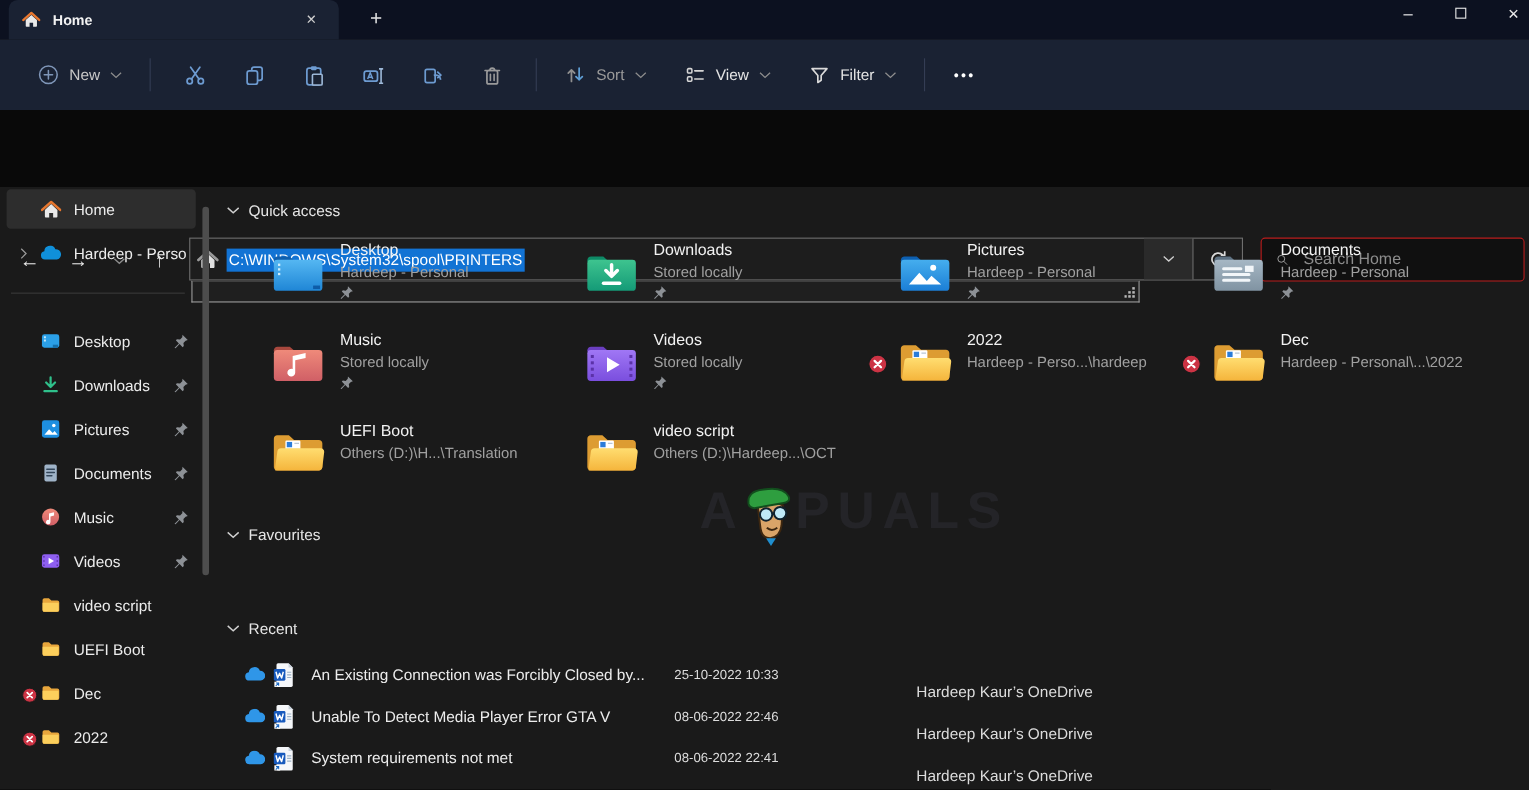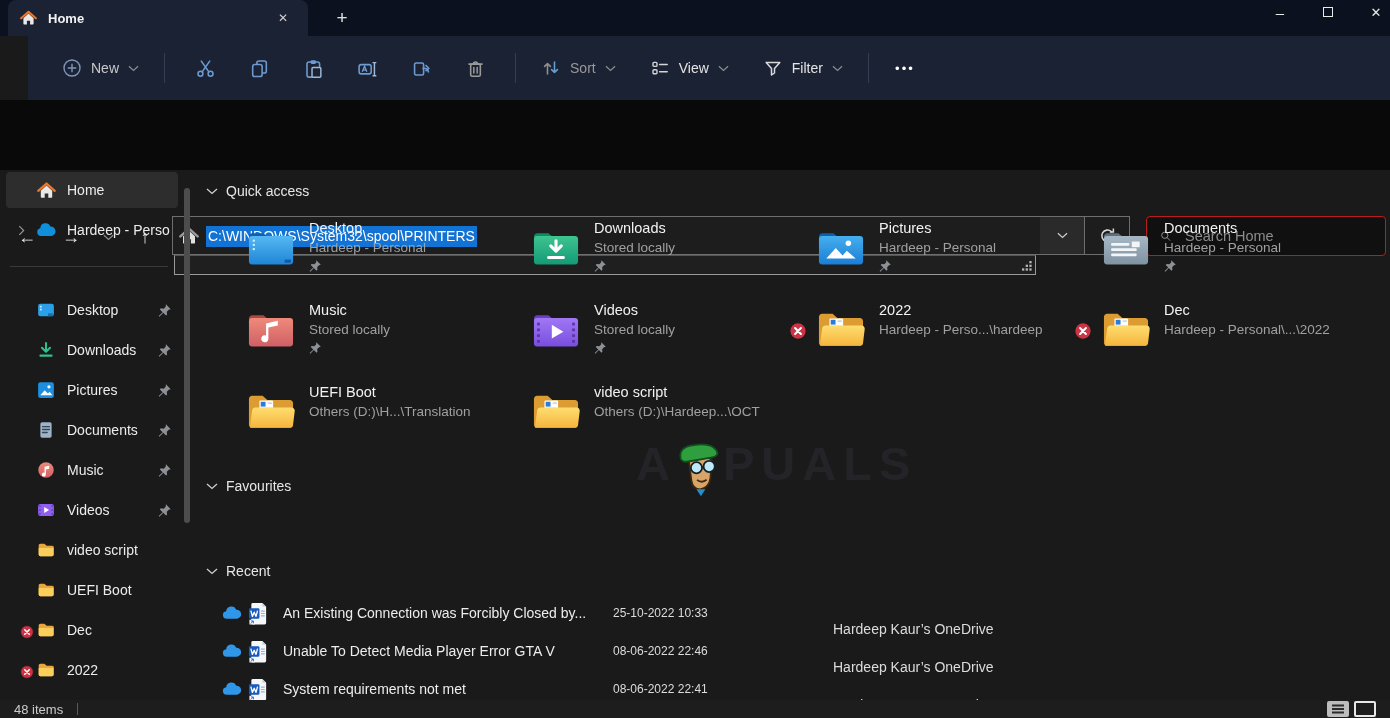--- a/index.html
+++ b/index.html
@@ -18,21 +18,21 @@
   .tab-close{margin-left:auto;width:26px;height:24px;display:flex;align-items:center;justify-content:center;
        color:#cfcfcf;font-size:12px;border-radius:4px;cursor:pointer;}
   .newtab{position:absolute;left:328px;top:4px;width:28px;height:28px;display:flex;align-items:center;
        justify-content:center;color:#e0e0e0;font-size:19px;font-weight:normal;border-radius:4px;cursor:pointer;}
   .wincontrols{position:absolute;right:-10px;top:0;display:flex;height:24px;}
   .ctl{width:48px;height:24px;display:flex;align-items:center;justify-content:center;color:#eaeaea;font-size:13px;cursor:pointer;}
   .ctl .maxbox{width:10px;height:10px;border:1.4px solid #eaeaea;}
   .ctl.min{font-size:15px;}
   
   .toolbar{position:absolute;left:0;top:36px;right:0;height:64px;background:#1a2233;
-       display:flex;align-items:center;margin-left:28px;}
+       display:flex;align-items:center;}
   .tb-btn{display:flex;align-items:center;gap:9px;height:40px;padding:0 12px;border-radius:4px;cursor:pointer;}
   .tb-new{margin-left:22px;}
   .tb-new .lbl{color:#c9c9c9;}
   .tb-sep{width:1px;height:30px;background:#343d54;margin:0 13px;}
   .tb-ico{width:54px;height:40px;display:flex;align-items:center;justify-content:center;border-radius:4px;cursor:pointer;}
   .tb-lbl{color:#e4e4e4;}
   .tb-lbl.dim{color:#9a9a9a;}
   .tb-more{width:46px;height:40px;display:flex;align-items:center;justify-content:center;color:#fff;
        font-size:13px;letter-spacing:2px;cursor:pointer;}
   
@@ -777,26 +777,14 @@
         <use href="#i-cloud"></use>
       </svg>
     <svg class="r-doc" width="21" height="23">
         <use href="#i-word"></use>
       </svg>
     <span class="r-name">System requirements not met</span>
     <span class="r-date">08-06-2022 22:41</span>
     <span class="r-loc">Hardeep Kaur’s OneDrive</span>
   </div>
 
-  <div class="statusbar">
-    <span>48 items</span>
-    <span class="st-sep"></span>
-    <div class="st-views">
-      <div class="vbtn details">
-        <svg width="14" height="10" viewBox="0 0 14 10">
-          <path d="M1 1.5h12M1 5h12M1 8.5h12" stroke="#2b2b2b" stroke-width="1.8"></path>
-        </svg>
-      </div>
-      <div class="vbtn icons"></div>
-    </div>
-  </div>
 
 </div>
 
 </body></html>

